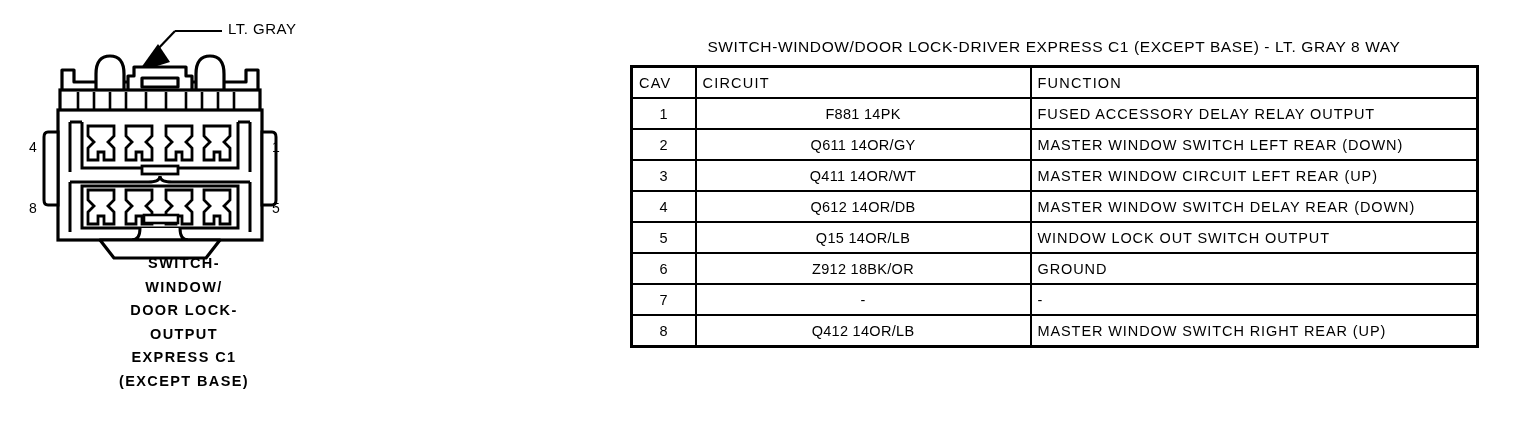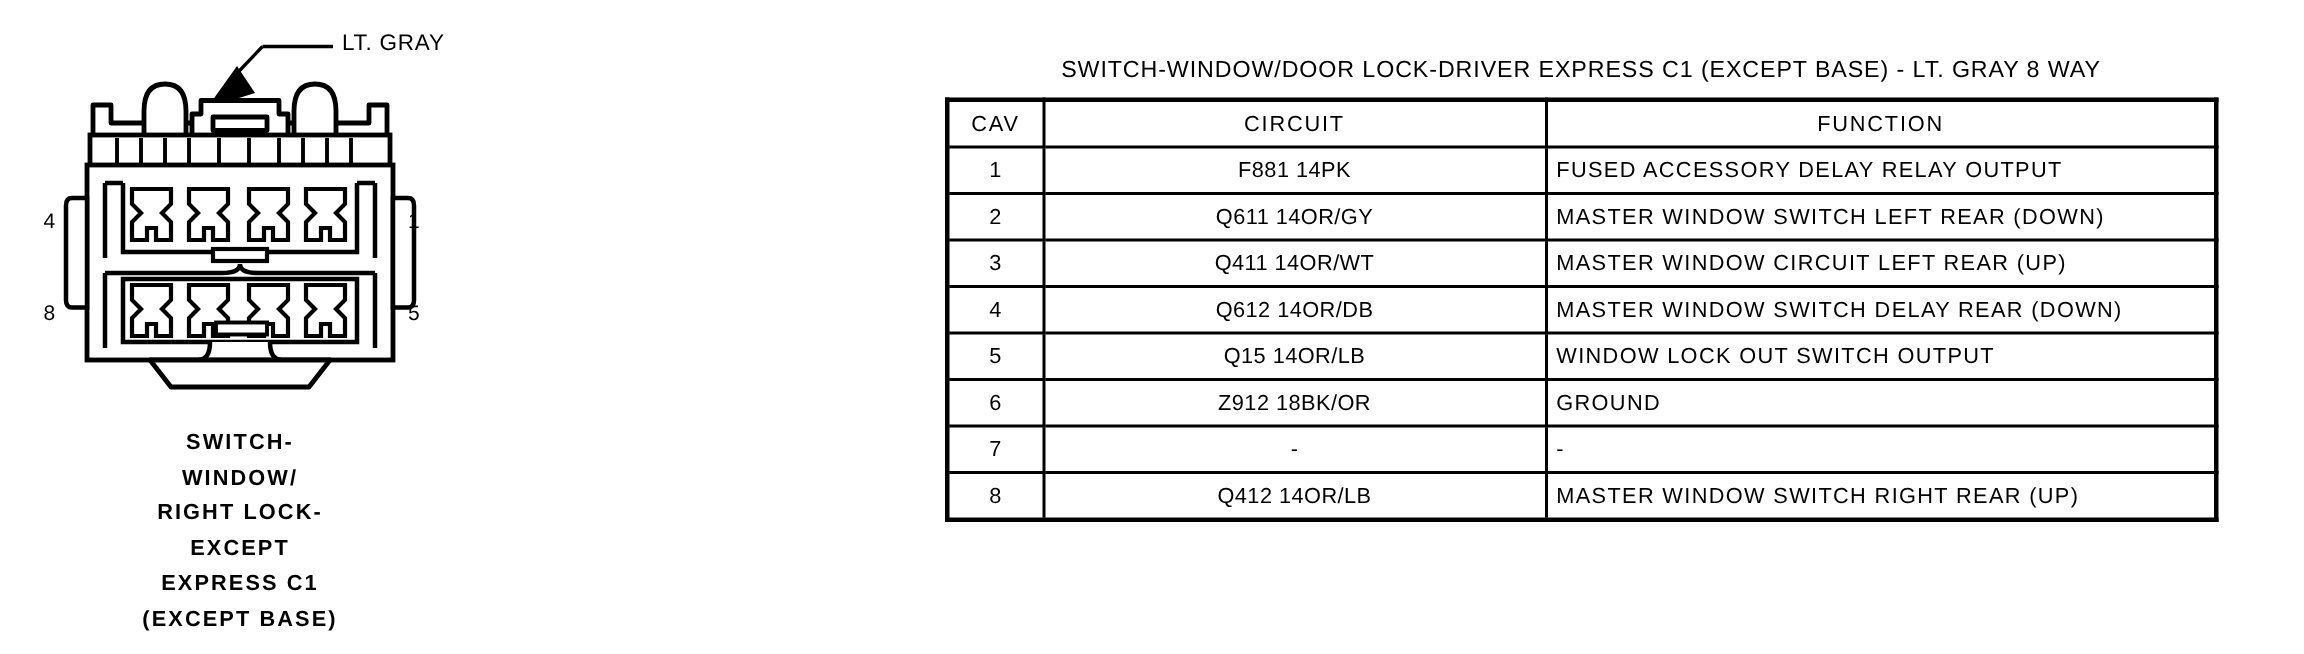--- a/index.html
+++ b/index.html
@@ -47,28 +47,29 @@
     font-family: "Liberation Sans", sans-serif;
   }
   #pin-label-4 { left: 29px; top: 139px; }
   #pin-label-8 { left: 29px; top: 200px; }
   #pin-label-1 { left: 272px; top: 139px; }
   #pin-label-5 { left: 272px; top: 200px; }
 
   #connector-caption {
     position: absolute;
     left: 0px;
-    top: 284px;
+    top: 252px;
     width: 320px;
     text-align: center;
     font-family: "Liberation Sans", sans-serif;
     font-weight: bold;
     font-size: 14.5px;
     letter-spacing: 1.4px;
     line-height: 23.5px;
+    padding-left: 24px;
   }
   #connector-caption div { white-space: nowrap; }
 
   
   #table-panel {
     position: absolute;
     left: 630px;
     top: 22px;
     width: 848px;
     margin-top: 16px;
@@ -99,21 +100,21 @@
     height: 29px;
     padding: 0 6px;
     font-size: 14.5px;
     font-weight: normal;
     font-family: "Liberation Sans", sans-serif;
     letter-spacing: 0.3px;
     vertical-align: middle;
     overflow: hidden;
     white-space: nowrap;
   }
-  table.pinout th { text-align: center; letter-spacing: 1.2px; }
+  table.pinout th { text-align: left; letter-spacing: 1.2px; }
   table.pinout td.cav { text-align: center; }
   table.pinout td.ckt { text-align: center; }
   table.pinout td.fn  { text-align: left; letter-spacing: 0.9px; }
 </style>
 </head>
 <body>
 
 <div id="connector-panel">
 
   <span id="callout-label">LT. GRAY</span>
@@ -222,22 +223,22 @@
   </svg>
 
   <span class="pinlabel" id="pin-label-4">4</span>
   <span class="pinlabel" id="pin-label-8">8</span>
   <span class="pinlabel" id="pin-label-1">1</span>
   <span class="pinlabel" id="pin-label-5">5</span>
 
   <div id="connector-caption">
       <div>SWITCH-</div>
       <div>WINDOW/</div>
-      <div>RIGHT LOCK-</div>
-      <div>EXCEPT</div>
+      <div>DOOR LOCK-</div>
+      <div>OUTPUT</div>
       <div>EXPRESS C1</div>
       <div>(EXCEPT BASE)</div>
     </div>
 </div>
 
 <div id="table-panel">
   <div id="table-title">SWITCH-WINDOW/DOOR LOCK-DRIVER EXPRESS C1 (EXCEPT BASE) - LT. GRAY 8 WAY</div>
 
   <table class="pinout">
     <colgroup>

